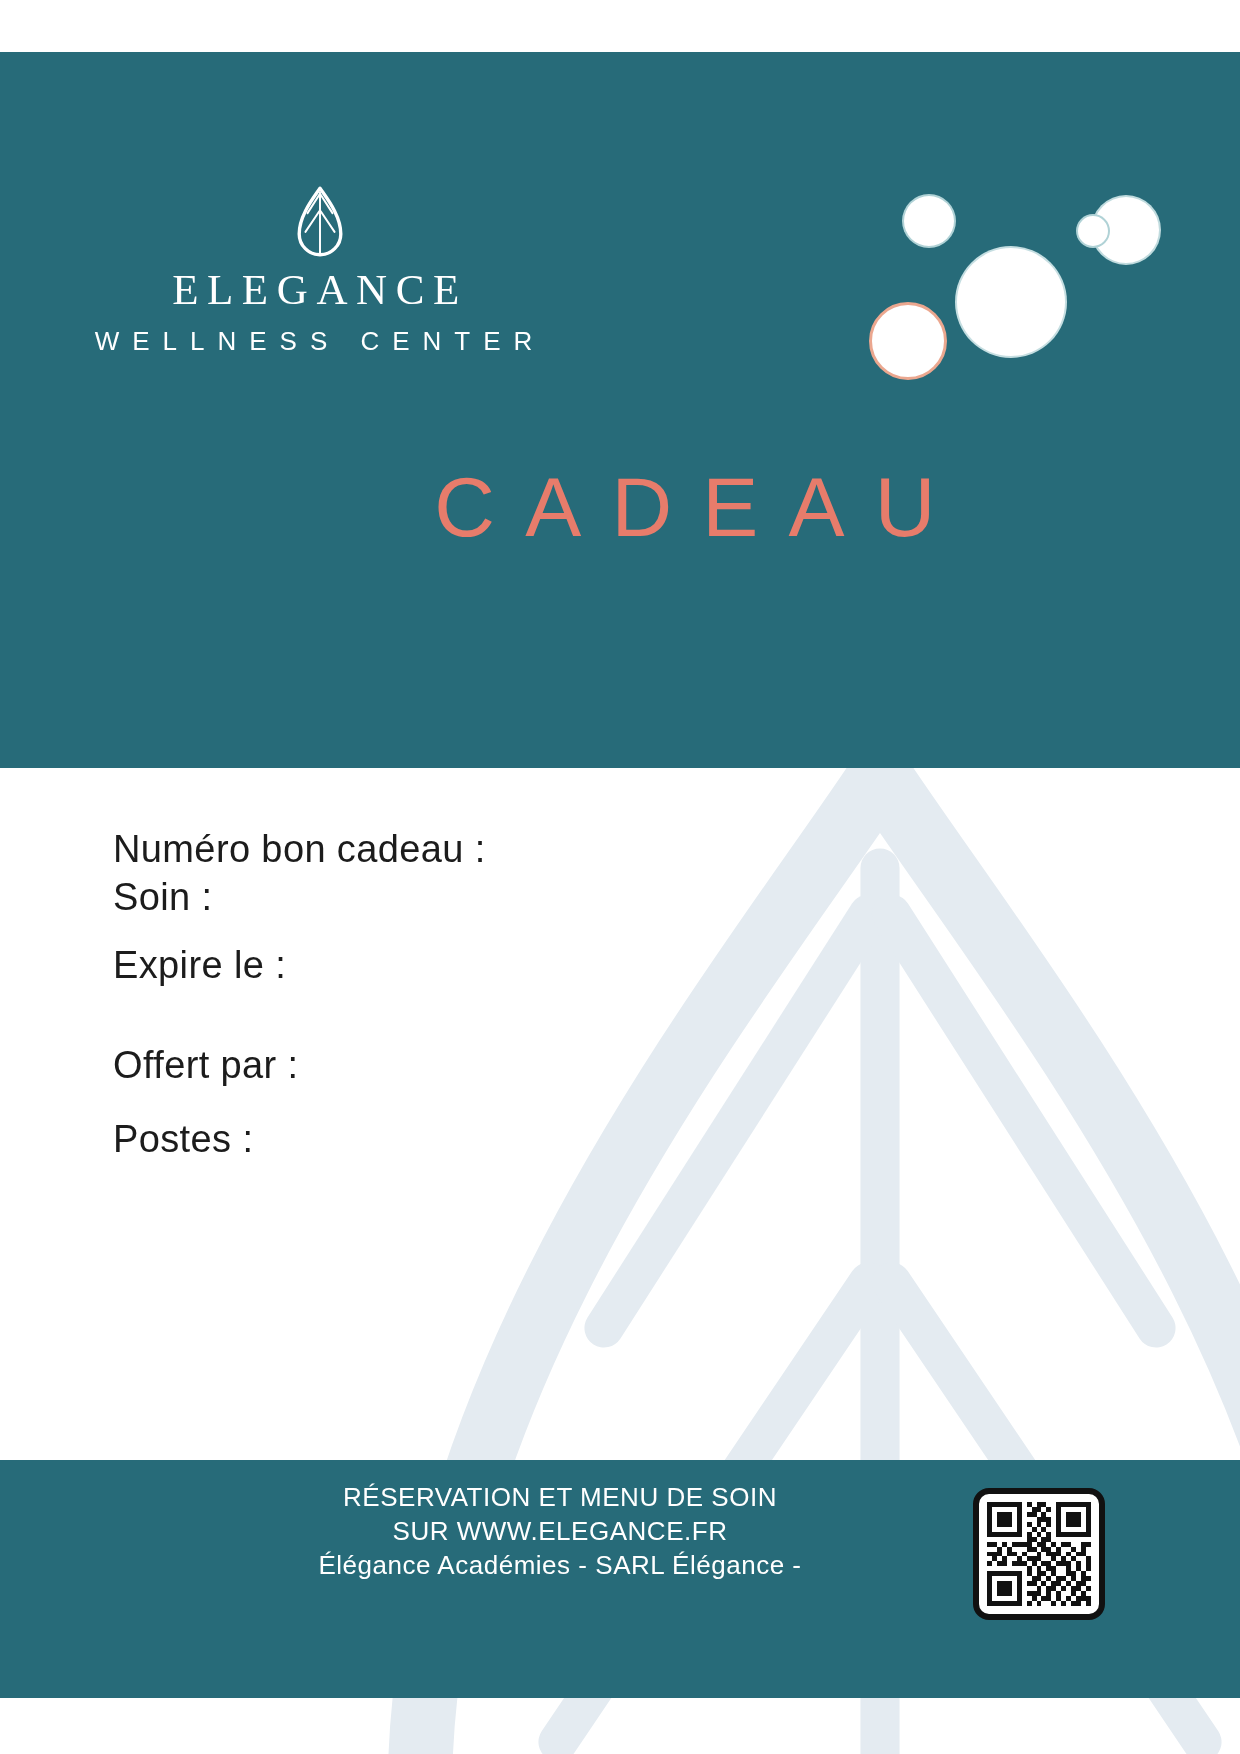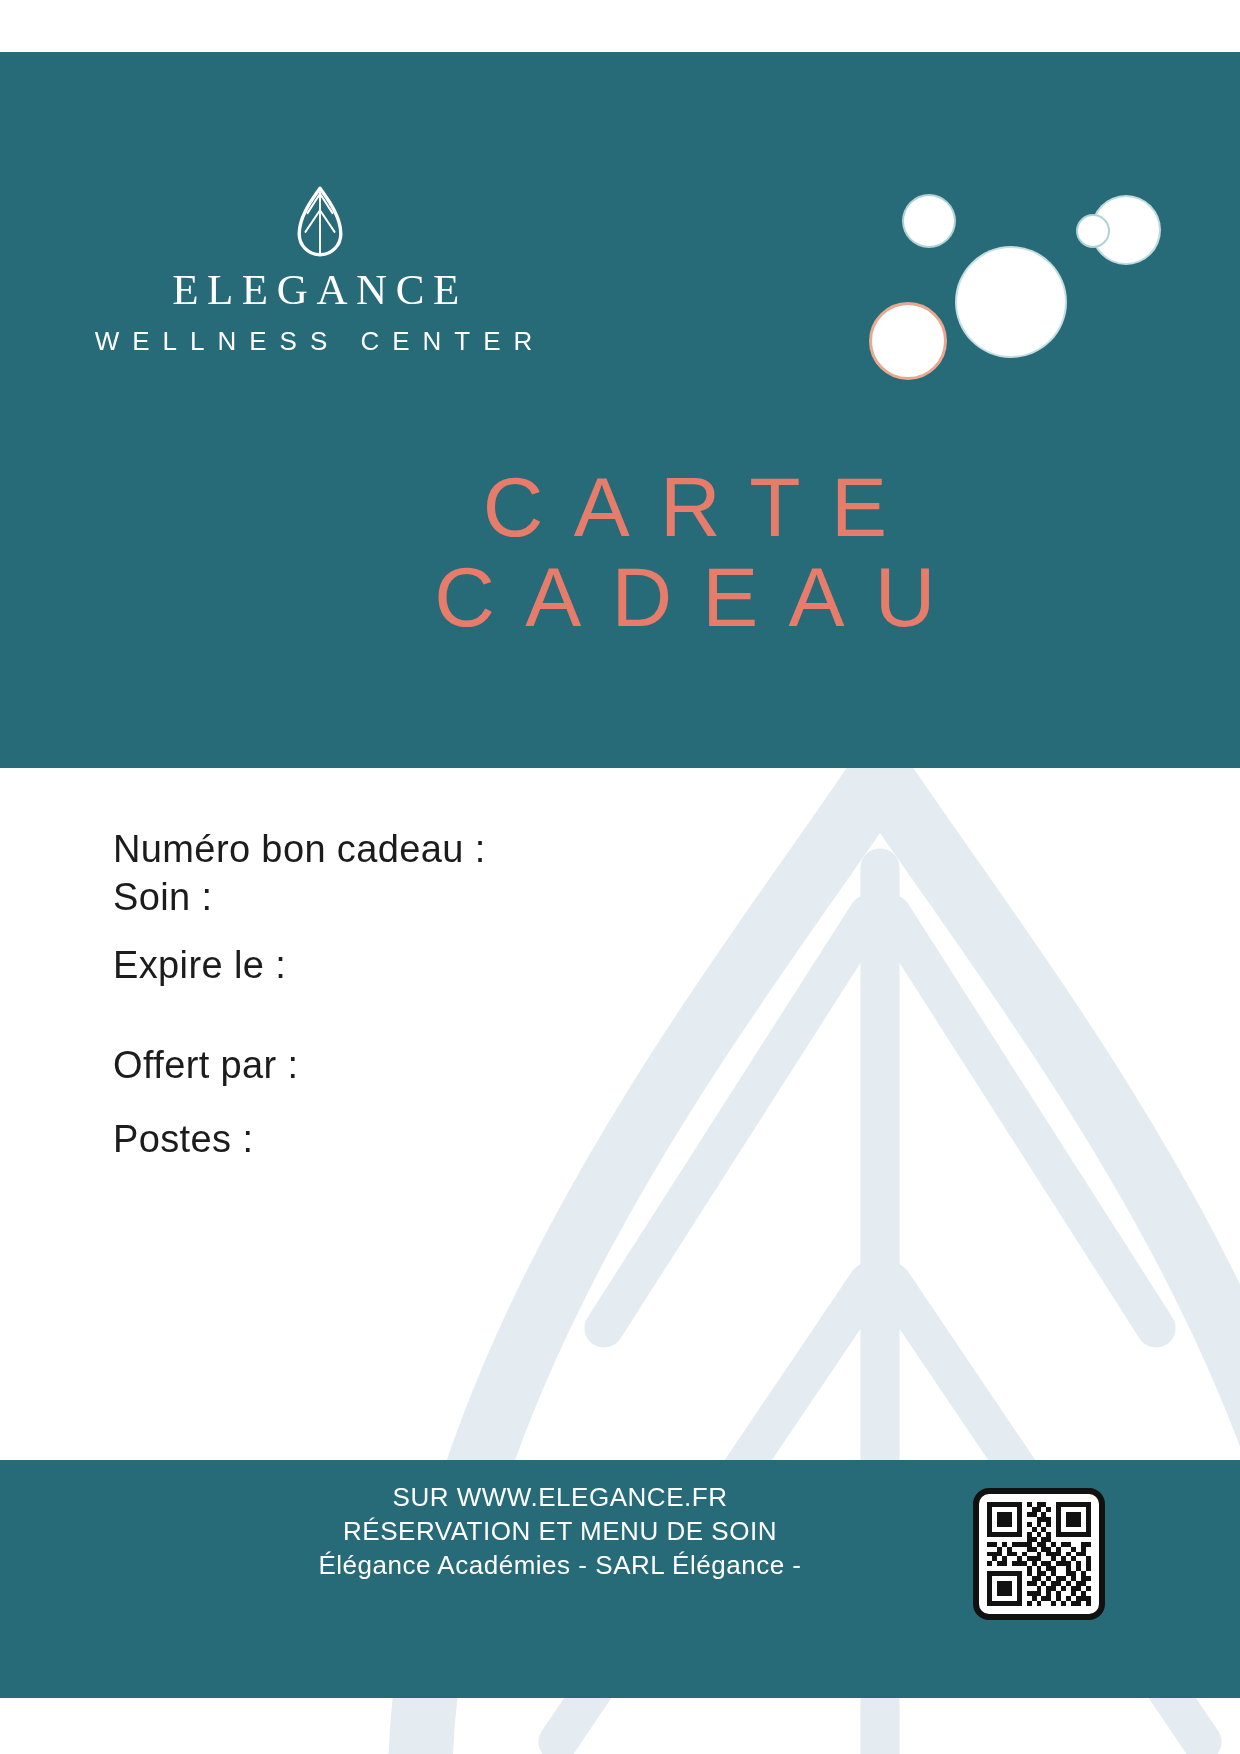--- a/index.html
+++ b/index.html
@@ -105,37 +105,36 @@
 
     <div>
       <i class="b b1"></i>
       <i class="b b2"></i>
       <i class="b b3"></i>
       <i class="b b5"></i>
       <i class="b b4"></i>
     </div>
 
     <div class="title">
-      <div>CARTE</div>
       <div>CADEAU</div>
     </div>
   </header>
 
   <main class="fields">
     <div class="field f-numero">Numéro bon cadeau :</div>
     <div class="field f-soin">Soin :</div>
     <div class="field f-expire">Expire le :</div>
     <div class="field f-offert">Offert par :</div>
     <div class="field f-message">Postes :</div>
   </main>
 
   <footer class="foot">
     <div class="foot-text">
+      <div>RÉSERVATION ET MENU DE SOIN</div>
       <div>SUR WWW.ELEGANCE.FR</div>
-      <div>RÉSERVATION ET MENU DE SOIN</div>
       <div>Élégance Académies - SARL Élégance -</div>
     </div>
     <div class="qr">
       <svg viewBox="0 0 21 21" aria-hidden="true">
         <path d="M0 0h1v1h-1zM1 0h1v1h-1zM2 0h1v1h-1zM3 0h1v1h-1zM4 0h1v1h-1zM5 0h1v1h-1zM6 0h1v1h-1zM8 0h1v1h-1zM10 0h1v1h-1zM11 0h1v1h-1zM14 0h1v1h-1zM15 0h1v1h-1zM16 0h1v1h-1zM17 0h1v1h-1zM18 0h1v1h-1zM19 0h1v1h-1zM20 0h1v1h-1zM0 1h1v1h-1zM6 1h1v1h-1zM9 1h1v1h-1zM10 1h1v1h-1zM12 1h1v1h-1zM14 1h1v1h-1zM20 1h1v1h-1zM0 2h1v1h-1zM2 2h1v1h-1zM3 2h1v1h-1zM4 2h1v1h-1zM6 2h1v1h-1zM8 2h1v1h-1zM9 2h1v1h-1zM11 2h1v1h-1zM14 2h1v1h-1zM16 2h1v1h-1zM17 2h1v1h-1zM18 2h1v1h-1zM20 2h1v1h-1zM0 3h1v1h-1zM2 3h1v1h-1zM3 3h1v1h-1zM4 3h1v1h-1zM6 3h1v1h-1zM10 3h1v1h-1zM11 3h1v1h-1zM12 3h1v1h-1zM14 3h1v1h-1zM16 3h1v1h-1zM17 3h1v1h-1zM18 3h1v1h-1zM20 3h1v1h-1zM0 4h1v1h-1zM2 4h1v1h-1zM3 4h1v1h-1zM4 4h1v1h-1zM6 4h1v1h-1zM8 4h1v1h-1zM10 4h1v1h-1zM12 4h1v1h-1zM14 4h1v1h-1zM16 4h1v1h-1zM17 4h1v1h-1zM18 4h1v1h-1zM20 4h1v1h-1zM0 5h1v1h-1zM6 5h1v1h-1zM9 5h1v1h-1zM11 5h1v1h-1zM14 5h1v1h-1zM20 5h1v1h-1zM0 6h1v1h-1zM1 6h1v1h-1zM2 6h1v1h-1zM3 6h1v1h-1zM4 6h1v1h-1zM5 6h1v1h-1zM6 6h1v1h-1zM8 6h1v1h-1zM10 6h1v1h-1zM12 6h1v1h-1zM14 6h1v1h-1zM15 6h1v1h-1zM16 6h1v1h-1zM17 6h1v1h-1zM18 6h1v1h-1zM19 6h1v1h-1zM20 6h1v1h-1zM8 7h1v1h-1zM9 7h1v1h-1zM11 7h1v1h-1zM12 7h1v1h-1zM0 8h1v1h-1zM1 8h1v1h-1zM3 8h1v1h-1zM5 8h1v1h-1zM6 8h1v1h-1zM7 8h1v1h-1zM8 8h1v1h-1zM10 8h1v1h-1zM11 8h1v1h-1zM13 8h1v1h-1zM15 8h1v1h-1zM16 8h1v1h-1zM19 8h1v1h-1zM20 8h1v1h-1zM2 9h1v1h-1zM4 9h1v1h-1zM8 9h1v1h-1zM9 9h1v1h-1zM11 9h1v1h-1zM12 9h1v1h-1zM14 9h1v1h-1zM17 9h1v1h-1zM19 9h1v1h-1zM0 10h1v1h-1zM1 10h1v1h-1zM2 10h1v1h-1zM4 10h1v1h-1zM5 10h1v1h-1zM7 10h1v1h-1zM10 10h1v1h-1zM12 10h1v1h-1zM13 10h1v1h-1zM14 10h1v1h-1zM16 10h1v1h-1zM18 10h1v1h-1zM19 10h1v1h-1zM1 11h1v1h-1zM3 11h1v1h-1zM6 11h1v1h-1zM8 11h1v1h-1zM9 11h1v1h-1zM10 11h1v1h-1zM13 11h1v1h-1zM15 11h1v1h-1zM17 11h1v1h-1zM20 11h1v1h-1zM0 12h1v1h-1zM2 12h1v1h-1zM3 12h1v1h-1zM5 12h1v1h-1zM6 12h1v1h-1zM7 12h1v1h-1zM9 12h1v1h-1zM11 12h1v1h-1zM12 12h1v1h-1zM14 12h1v1h-1zM15 12h1v1h-1zM16 12h1v1h-1zM18 12h1v1h-1zM20 12h1v1h-1zM8 13h1v1h-1zM10 13h1v1h-1zM12 13h1v1h-1zM13 13h1v1h-1zM16 13h1v1h-1zM18 13h1v1h-1zM20 13h1v1h-1zM0 14h1v1h-1zM1 14h1v1h-1zM2 14h1v1h-1zM3 14h1v1h-1zM4 14h1v1h-1zM5 14h1v1h-1zM6 14h1v1h-1zM8 14h1v1h-1zM10 14h1v1h-1zM11 14h1v1h-1zM13 14h1v1h-1zM16 14h1v1h-1zM17 14h1v1h-1zM19 14h1v1h-1zM0 15h1v1h-1zM6 15h1v1h-1zM9 15h1v1h-1zM10 15h1v1h-1zM12 15h1v1h-1zM14 15h1v1h-1zM15 15h1v1h-1zM17 15h1v1h-1zM19 15h1v1h-1zM20 15h1v1h-1zM0 16h1v1h-1zM2 16h1v1h-1zM3 16h1v1h-1zM4 16h1v1h-1zM6 16h1v1h-1zM8 16h1v1h-1zM9 16h1v1h-1zM11 16h1v1h-1zM13 16h1v1h-1zM14 16h1v1h-1zM16 16h1v1h-1zM18 16h1v1h-1zM19 16h1v1h-1zM0 17h1v1h-1zM2 17h1v1h-1zM3 17h1v1h-1zM4 17h1v1h-1zM6 17h1v1h-1zM10 17h1v1h-1zM12 17h1v1h-1zM13 17h1v1h-1zM15 17h1v1h-1zM17 17h1v1h-1zM18 17h1v1h-1zM20 17h1v1h-1zM0 18h1v1h-1zM2 18h1v1h-1zM3 18h1v1h-1zM4 18h1v1h-1zM6 18h1v1h-1zM8 18h1v1h-1zM9 18h1v1h-1zM10 18h1v1h-1zM12 18h1v1h-1zM14 18h1v1h-1zM17 18h1v1h-1zM19 18h1v1h-1zM0 19h1v1h-1zM6 19h1v1h-1zM9 19h1v1h-1zM11 19h1v1h-1zM12 19h1v1h-1zM14 19h1v1h-1zM16 19h1v1h-1zM18 19h1v1h-1zM19 19h1v1h-1zM20 19h1v1h-1zM0 20h1v1h-1zM1 20h1v1h-1zM2 20h1v1h-1zM3 20h1v1h-1zM4 20h1v1h-1zM5 20h1v1h-1zM6 20h1v1h-1zM8 20h1v1h-1zM10 20h1v1h-1zM13 20h1v1h-1zM15 20h1v1h-1zM17 20h1v1h-1zM18 20h1v1h-1zM20 20h1v1h-1z"></path>
       </svg>
     </div>
   </footer>
 
 </div>

